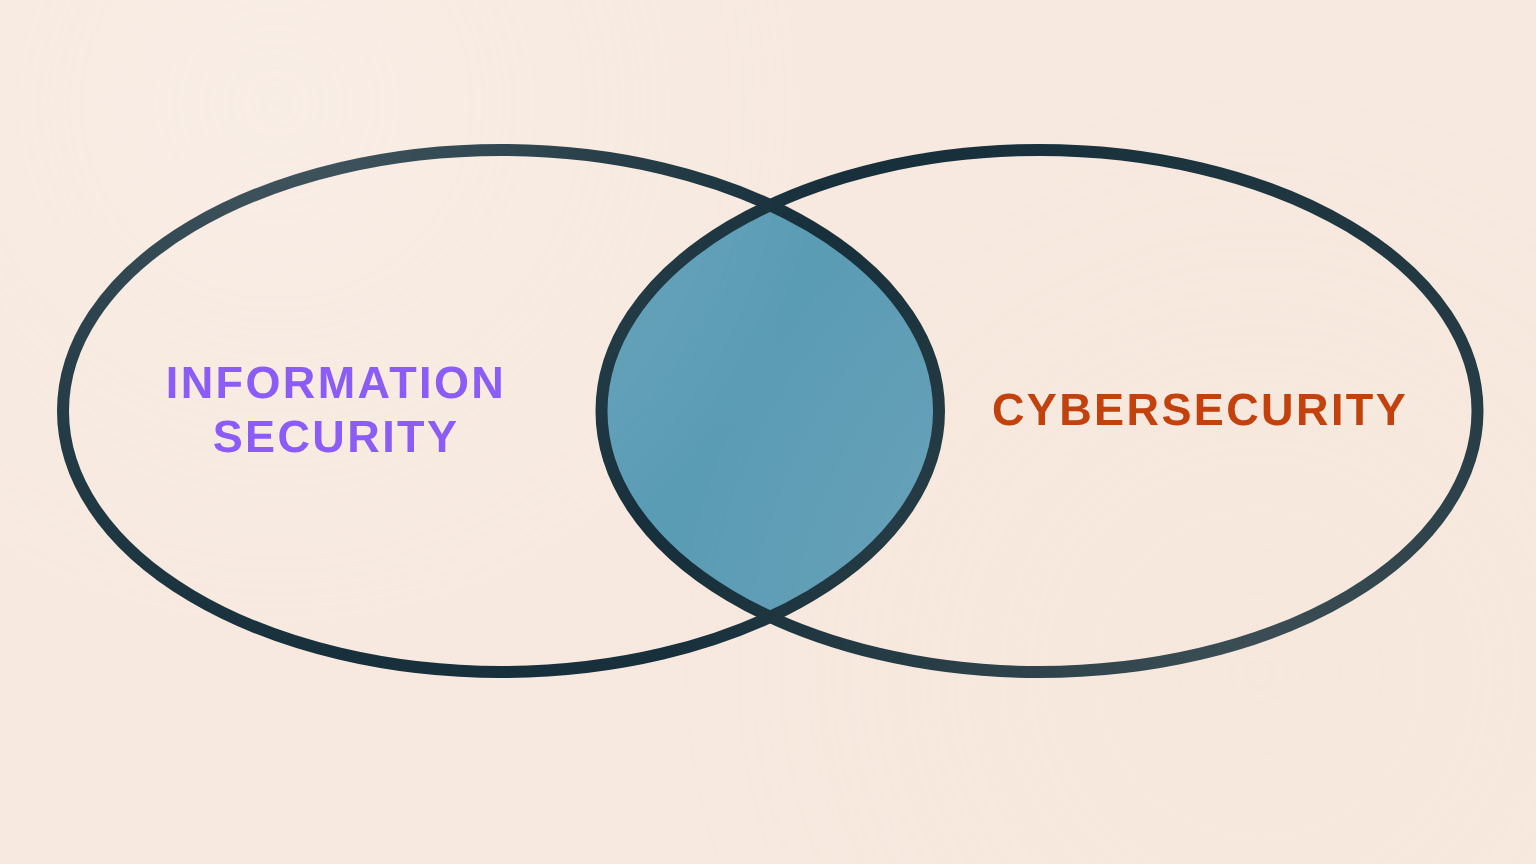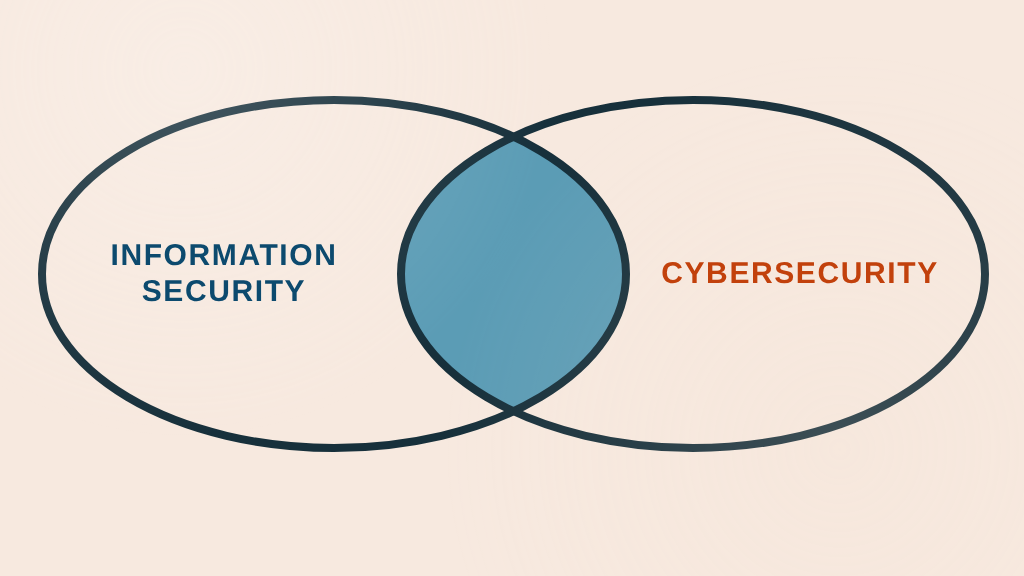--- a/index.html
+++ b/index.html
@@ -78,18 +78,18 @@
       <ellipse id="lens-ellipse" cx="693" cy="274" rx="292" ry="174" fill="#5b9cb5" stroke="none"></ellipse>
     </g>
 
     <ellipse id="ellipse-left" cx="334" cy="274" rx="292" ry="174" fill="none" stroke="#17303b" stroke-width="8"></ellipse>
 
     <ellipse id="ellipse-right" cx="693" cy="274" rx="292" ry="174" fill="none" stroke="#17303b" stroke-width="8"></ellipse>
   </svg>
 
   <div class="grain"></div>
 
-  <div class="venn-label" id="label-left" style="color: #0c4a6e;">INFORMATION
+  <div class="venn-label" id="label-left" style="color: #8b5cf6;">INFORMATION
 SECURITY</div>
 
   <div class="venn-label" id="label-right" style="color: #c2410c;">CYBERSECURITY</div>
 
 </div>
 
 </body></html>

